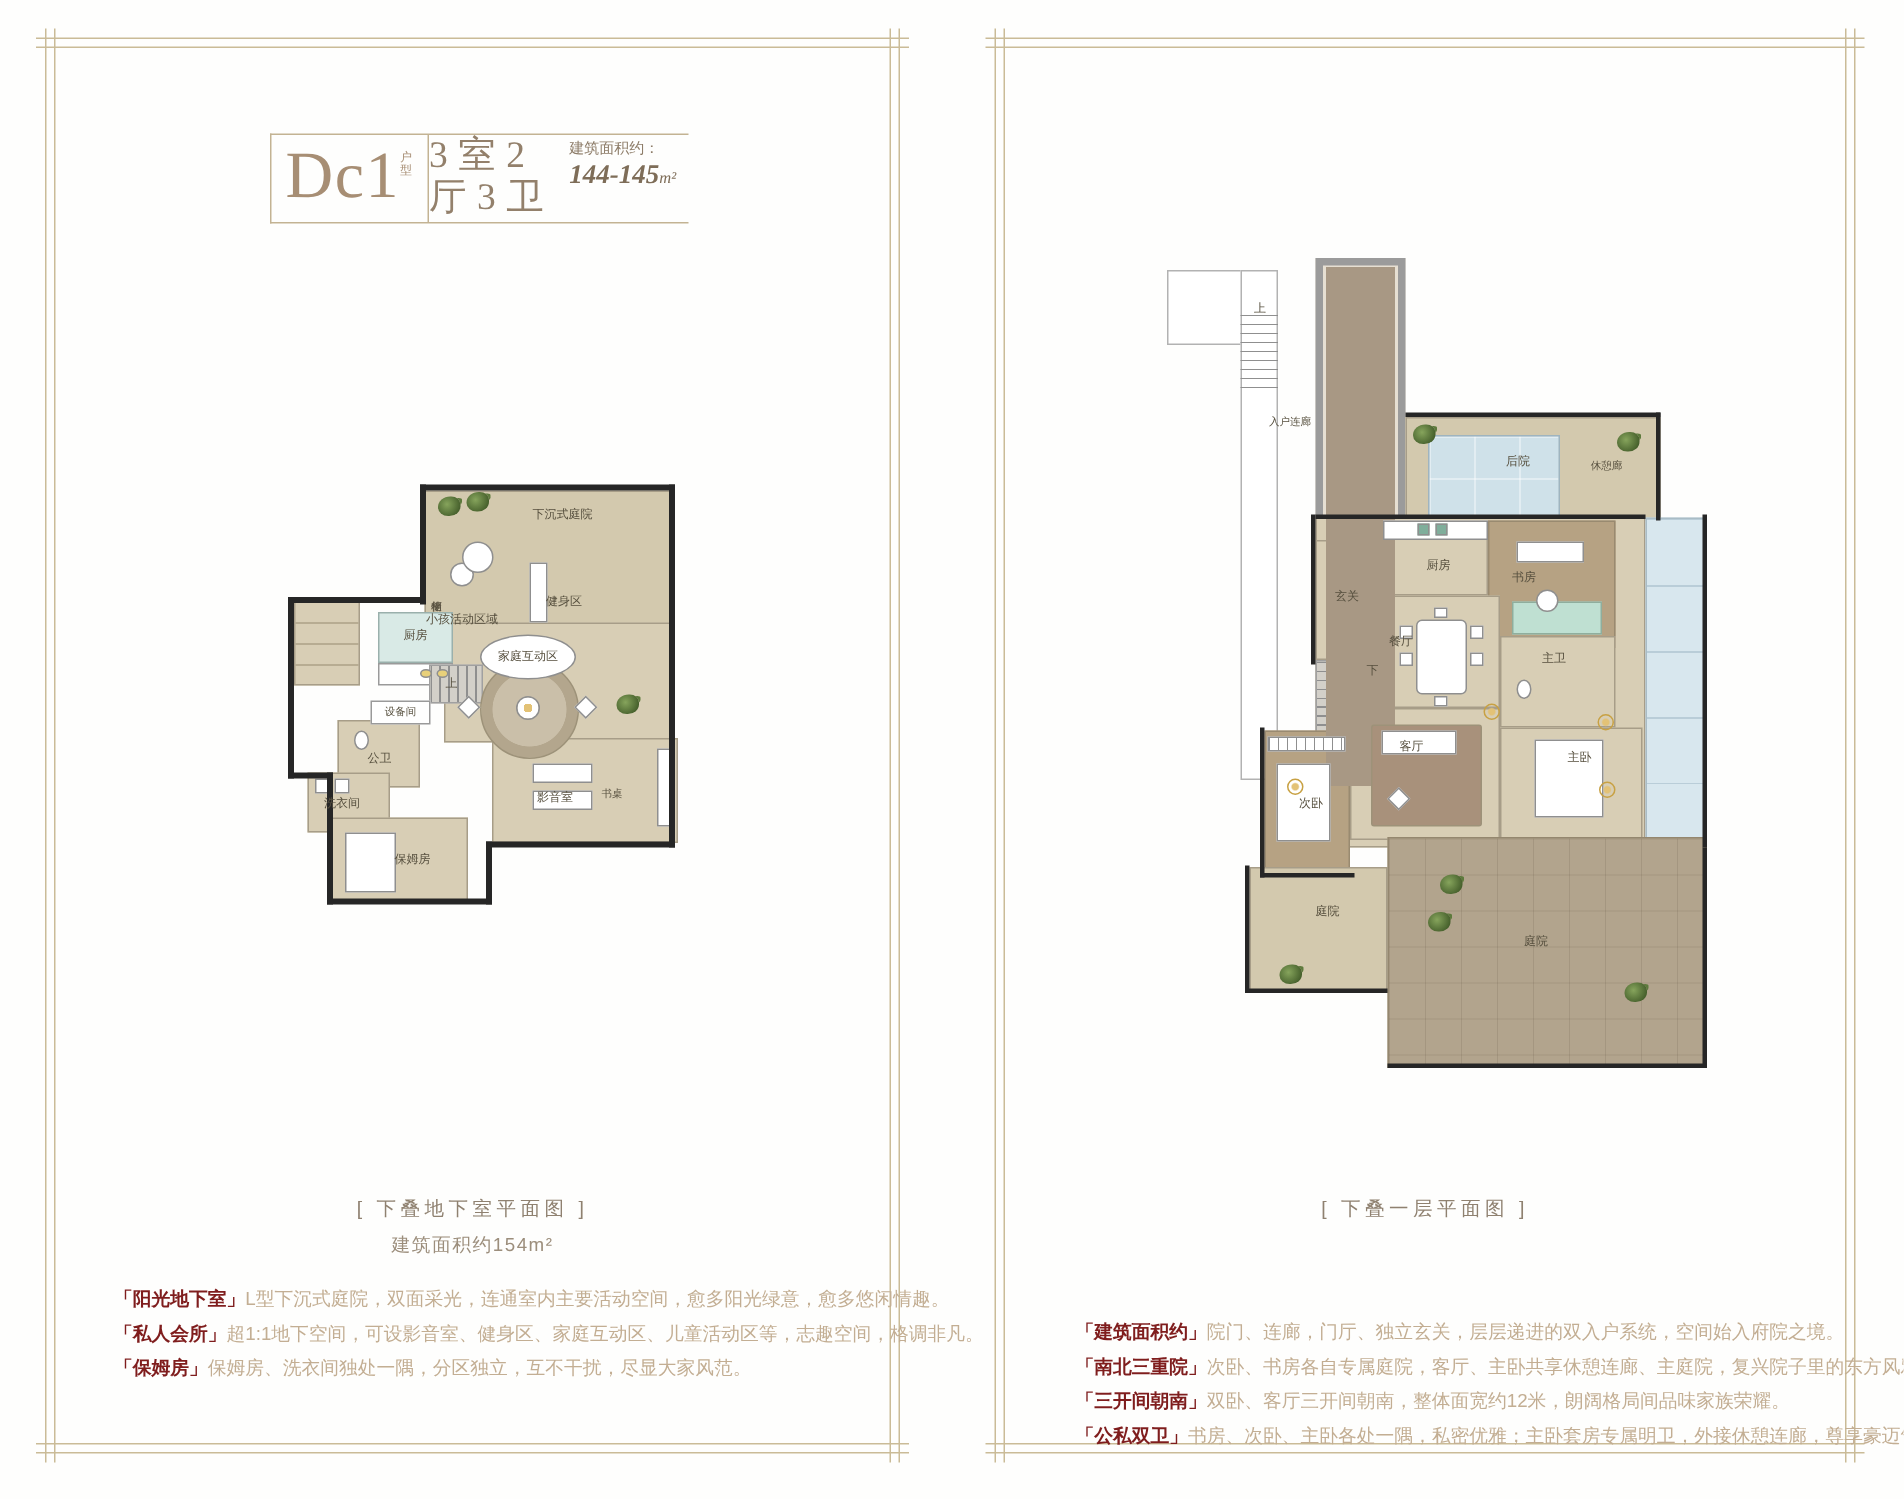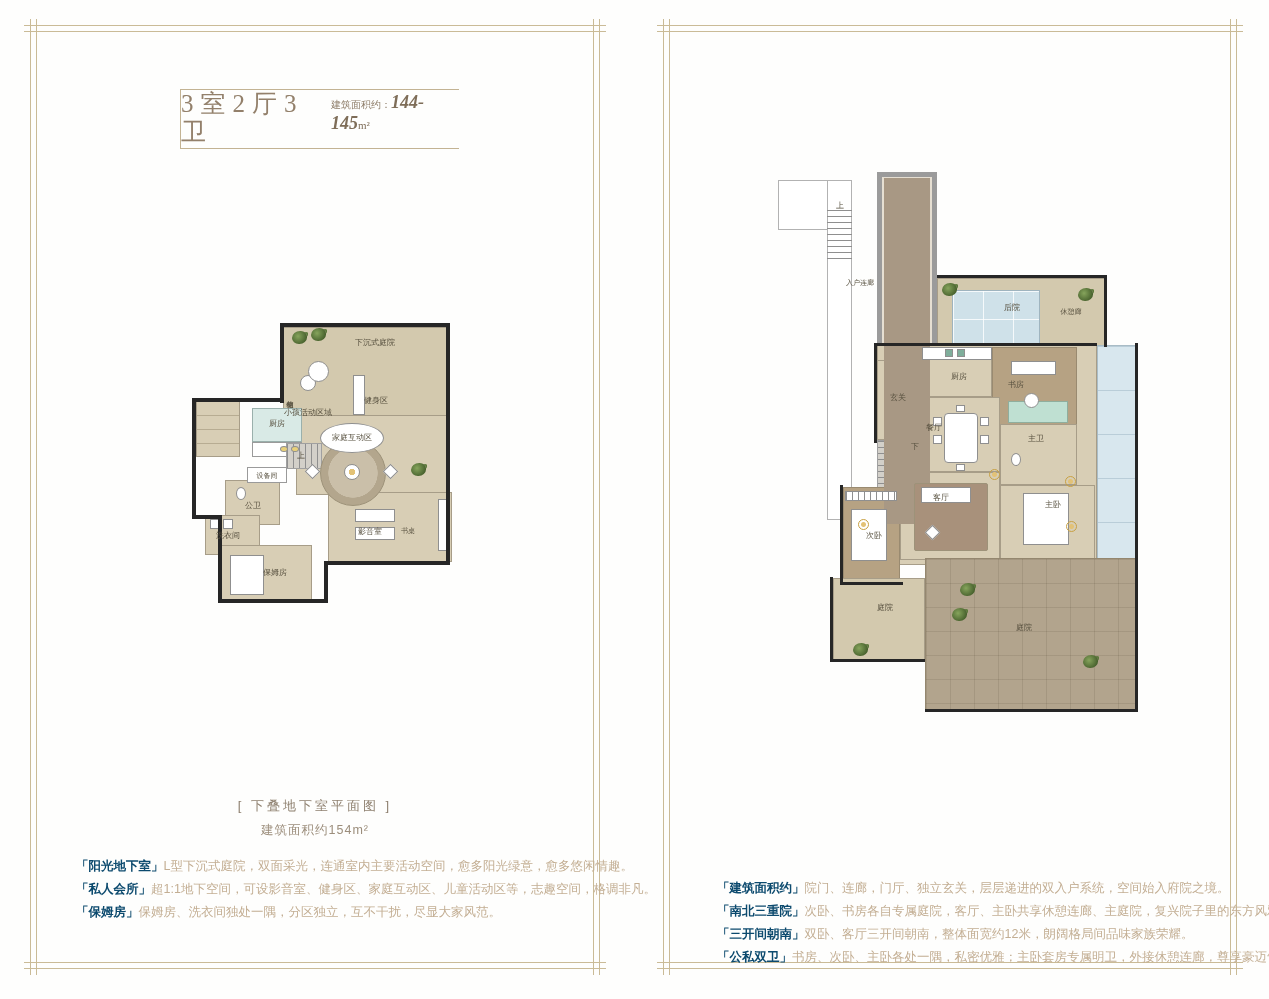--- a/index.html
+++ b/index.html
@@ -15,21 +15,21 @@
 
   
   .titleblock{position:absolute;display:flex;border-top:1px solid #c3b393;border-bottom:1px solid #c3b393;border-left:1px solid #c3b393;}
   .tb-left{width:104px;display:flex;align-items:flex-start;justify-content:center;border-right:1px solid #c3b393;padding-top:2px;}
   .tb-code{font-family:"Liberation Serif",serif;font-size:44px;line-height:50px;color:#a78e74;letter-spacing:1px;}
   .tb-codetag{display:inline-block;width:9px;font-size:8px;line-height:9px;color:#a78e74;word-break:break-all;margin-top:8px;}
   .tb-right{flex:1;display:flex;justify-content:center;}
   .tb-layout{font-family:"Liberation Serif",serif;font-size:25px;color:#93806b;letter-spacing:7px;line-height:28px;}
   .tb-area{font-size:10px;color:#8d7c68;margin-top:2px;}
   .tb-area-num{font-family:"Liberation Serif",serif;font-style:italic;font-weight:bold;font-size:18px;color:#7e6d58;}
-  .tb-area-unit{font-family:"Liberation Serif",serif;font-size:11px;color:#7e6d58;}
+  .tb-area-unit{font-family:"Liberation Serif",serif;font-style:italic;font-size:11px;color:#7e6d58;}
 
   
   .plan{position:absolute;}
   .room{position:absolute;box-sizing:border-box;}
   .tan{background:#d8ceb5;border:1px solid #a79d88;}
   .tanl{background:#d3c9ae;border:1px solid #a79d88;}
   .wood{background:#b6a283;border:1px solid #998a70;}
   .grayf{background:#d3d0c9;border:1px solid #a0a0a0;}
   .whitef{background:#ffffff;border:1px solid #9a9a9a;}
   .bluef{background:#d9eae6;border:1px solid #9ab0ac;}
@@ -46,36 +46,40 @@
   .treads{background-image:repeating-linear-gradient(180deg,#8f8f8f 0 1px,transparent 1px 6px);}
   .treadsH{background-image:repeating-linear-gradient(90deg,#8f8f8f 0 1px,transparent 1px 6px);}
   .plant{position:absolute;width:15px;height:13px;border-radius:60% 45% 55% 50%;background:radial-gradient(circle at 40% 40%,#86a45c,#46602c 75%);box-shadow:5px -3px 0 -4px #5d7a3c;z-index:8;}
   .light{position:absolute;width:9px;height:9px;border:1px solid #c8a143;border-radius:50%;background:radial-gradient(circle,#e3c276 0 2px,transparent 3px);z-index:8;}
   .carpet{position:absolute;background:#a89884;z-index:2;}
 
   .caption{position:absolute;width:100%;text-align:center;font-size:13px;color:#8f8170;letter-spacing:3px;}
   .caption-area{position:absolute;width:100%;text-align:center;font-size:12.5px;color:#9c8e7c;letter-spacing:1px;}
   .features{position:absolute;}
   .feat{font-size:12.5px;color:#c3ae93;line-height:23px;white-space:nowrap;}
-  .feat b{color:#0c4a6e;font-weight:bold;}
+  .feat b{color:#7f1d1d;font-weight:bold;}
 </style>
 </head>
 <body>
 
 <div class="panel" style="left:30px;top:25px;width:570px;height:944px;">
   <div class="fl h" style="top:0;"></div>
   <div class="fl h" style="top:6px;"></div>
   <div class="fl h" style="bottom:6px;"></div>
   <div class="fl h" style="bottom:0;"></div>
   <div class="fl v" style="left:0;"></div>
   <div class="fl v" style="left:6px;"></div>
   <div class="fl v" style="right:6px;"></div>
   <div class="fl v" style="right:0;"></div>
 
   <div class="titleblock" style="left:150px;top:64px;width:278px;height:58px;">
+    <div class="tb-left">
+      <span class="tb-code">Dc1</span>
+      <span class="tb-codetag">户型</span>
+    </div>
     <div class="tb-right">
       <div class="tb-layout">3室2厅3卫</div>
       <div class="tb-area">
         <span>建筑面积约：</span><span class="tb-area-num">144-145</span><span class="tb-area-unit">m²</span>
       </div>
     </div>
   </div>
 
   <div class="plan" style="left:150px;top:298px;width:290px;height:300px;">
 
@@ -238,19 +242,20 @@
     <div class="lbl" style="left:203px;top:263px;">餐厅</div>
     <div class="lbl" style="left:305px;top:274px;">主卫</div>
     <div class="lbl" style="left:184px;top:282px;z-index:8;">下</div>
     <div class="lbl" style="left:210px;top:333px;">客厅</div>
     <div class="lbl" style="left:322px;top:340px;">主卧</div>
     <div class="lbl" style="left:143px;top:371px;">次卧</div>
     <div class="lbl" style="left:154px;top:443px;">庭院</div>
     <div class="lbl" style="left:293px;top:463px;">庭院</div>
   </div>
 
+  <div class="caption" style="top:772px;">[ 下叠一层平面图 ]</div>
   <div class="features" style="left:54px;top:852px;">
     <div class="feat"><b>「建筑面积约」</b><span>院门、连廊，门厅、独立玄关，层层递进的双入户系统，空间始入府院之境。</span></div>
     <div class="feat"><b>「南北三重院」</b><span>次卧、书房各自专属庭院，客厅、主卧共享休憩连廊、主庭院，复兴院子里的东方风雅。</span></div>
     <div class="feat"><b>「三开间朝南」</b><span>双卧、客厅三开间朝南，整体面宽约12米，朗阔格局间品味家族荣耀。</span></div>
     <div class="feat"><b>「公私双卫」</b><span>书房、次卧、主卧各处一隅，私密优雅；主卧套房专属明卫，外接休憩连廊，尊享豪迈气度。</span></div>
   </div>
 </div>
 
 </body></html>

